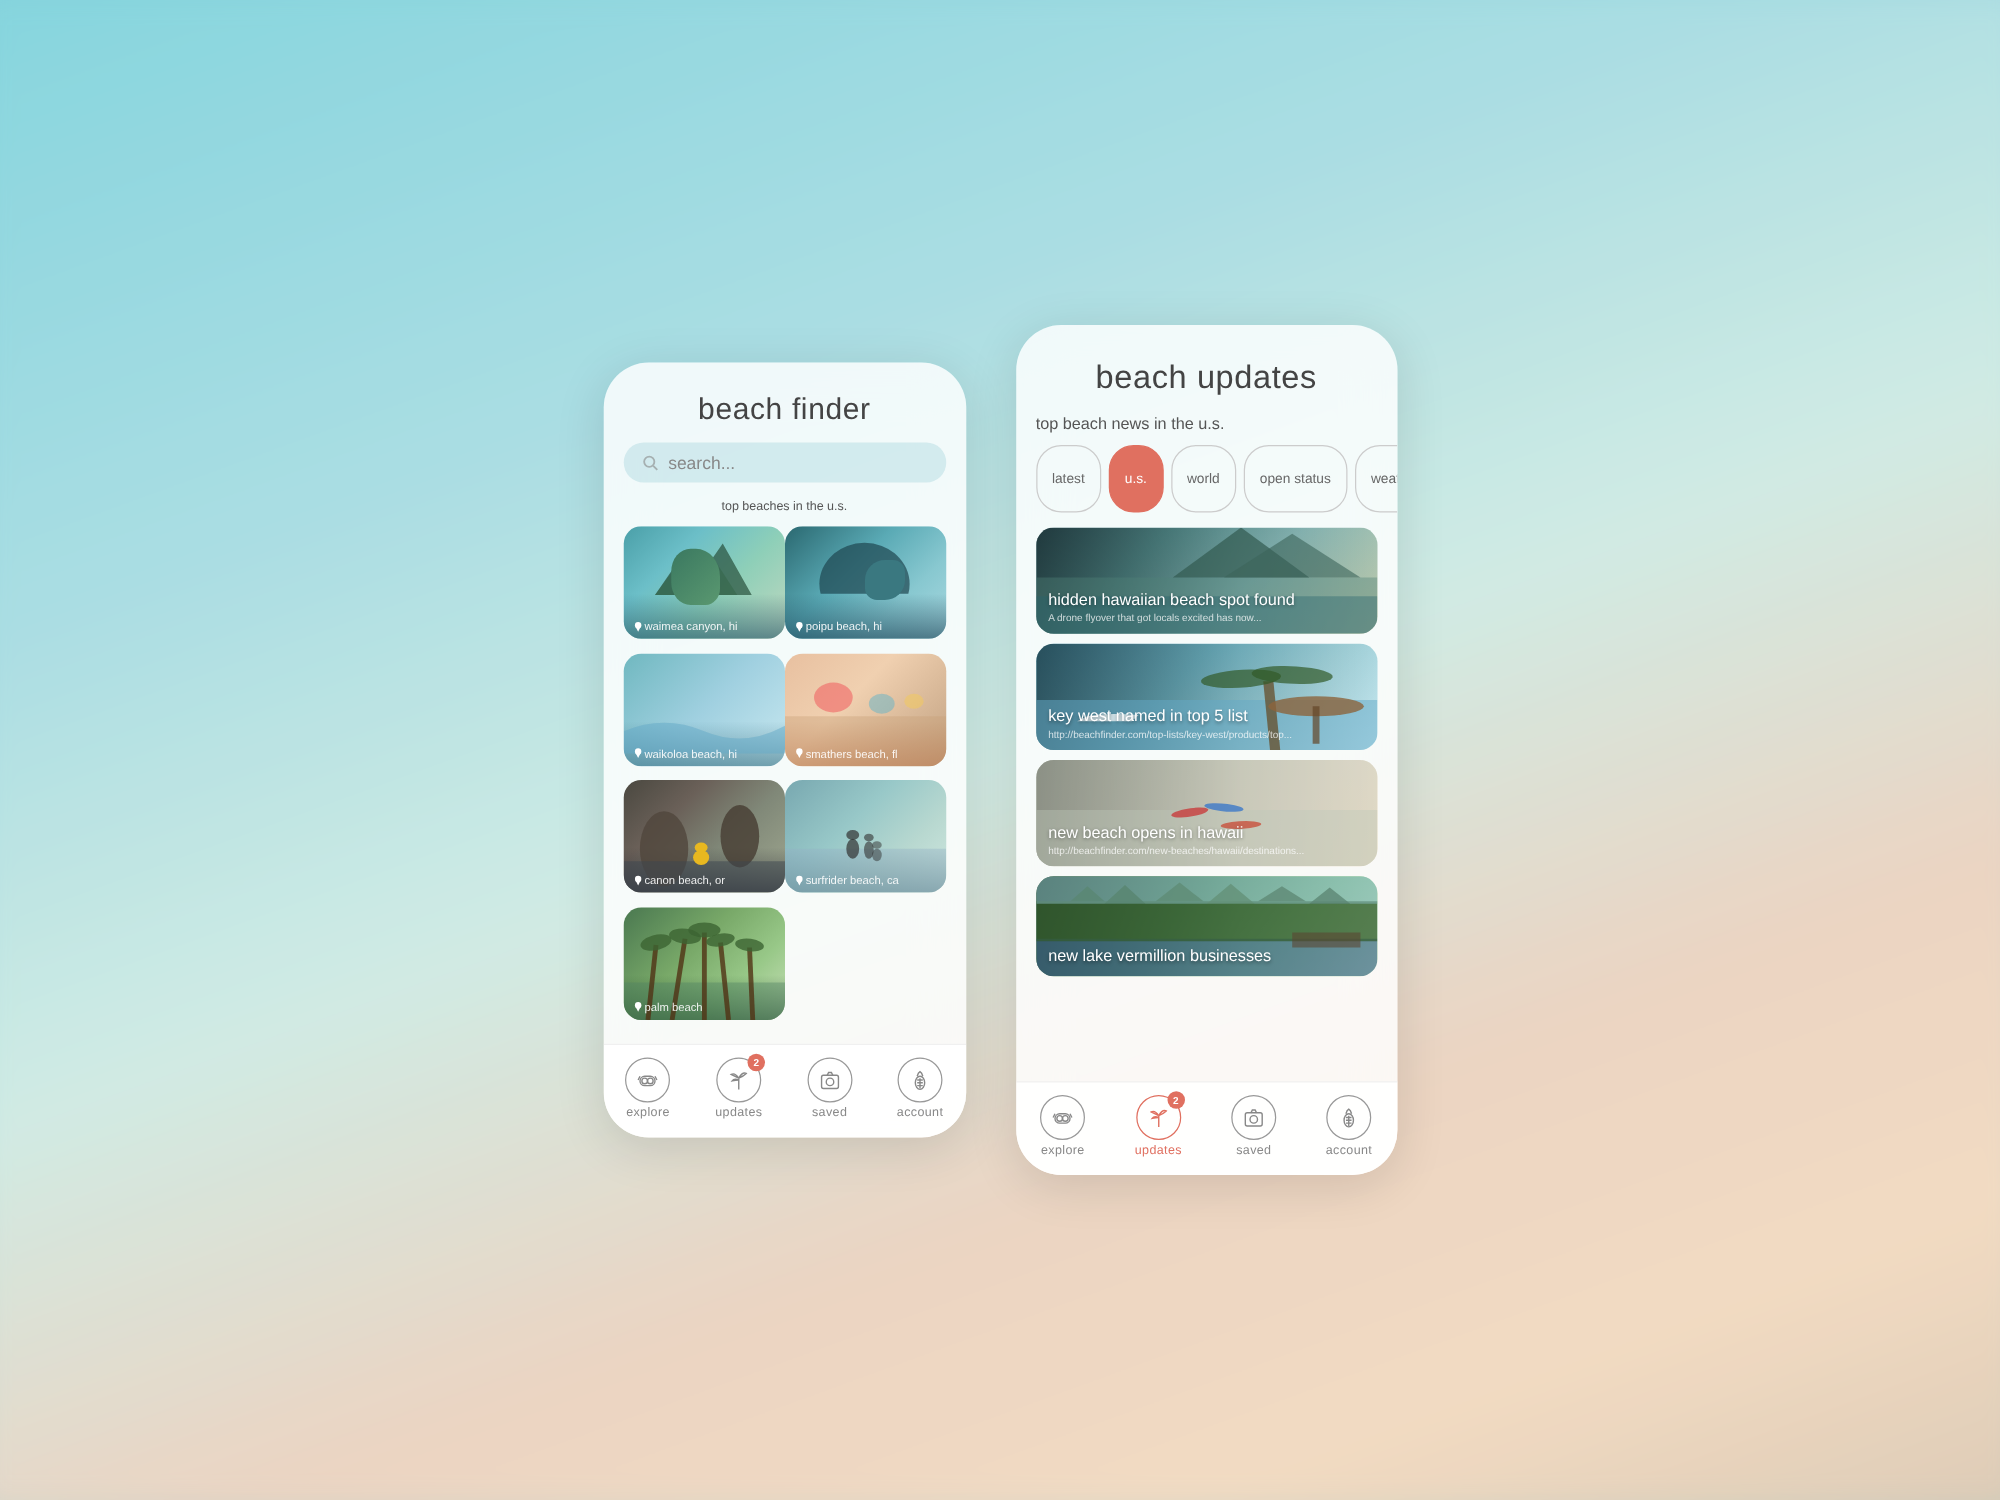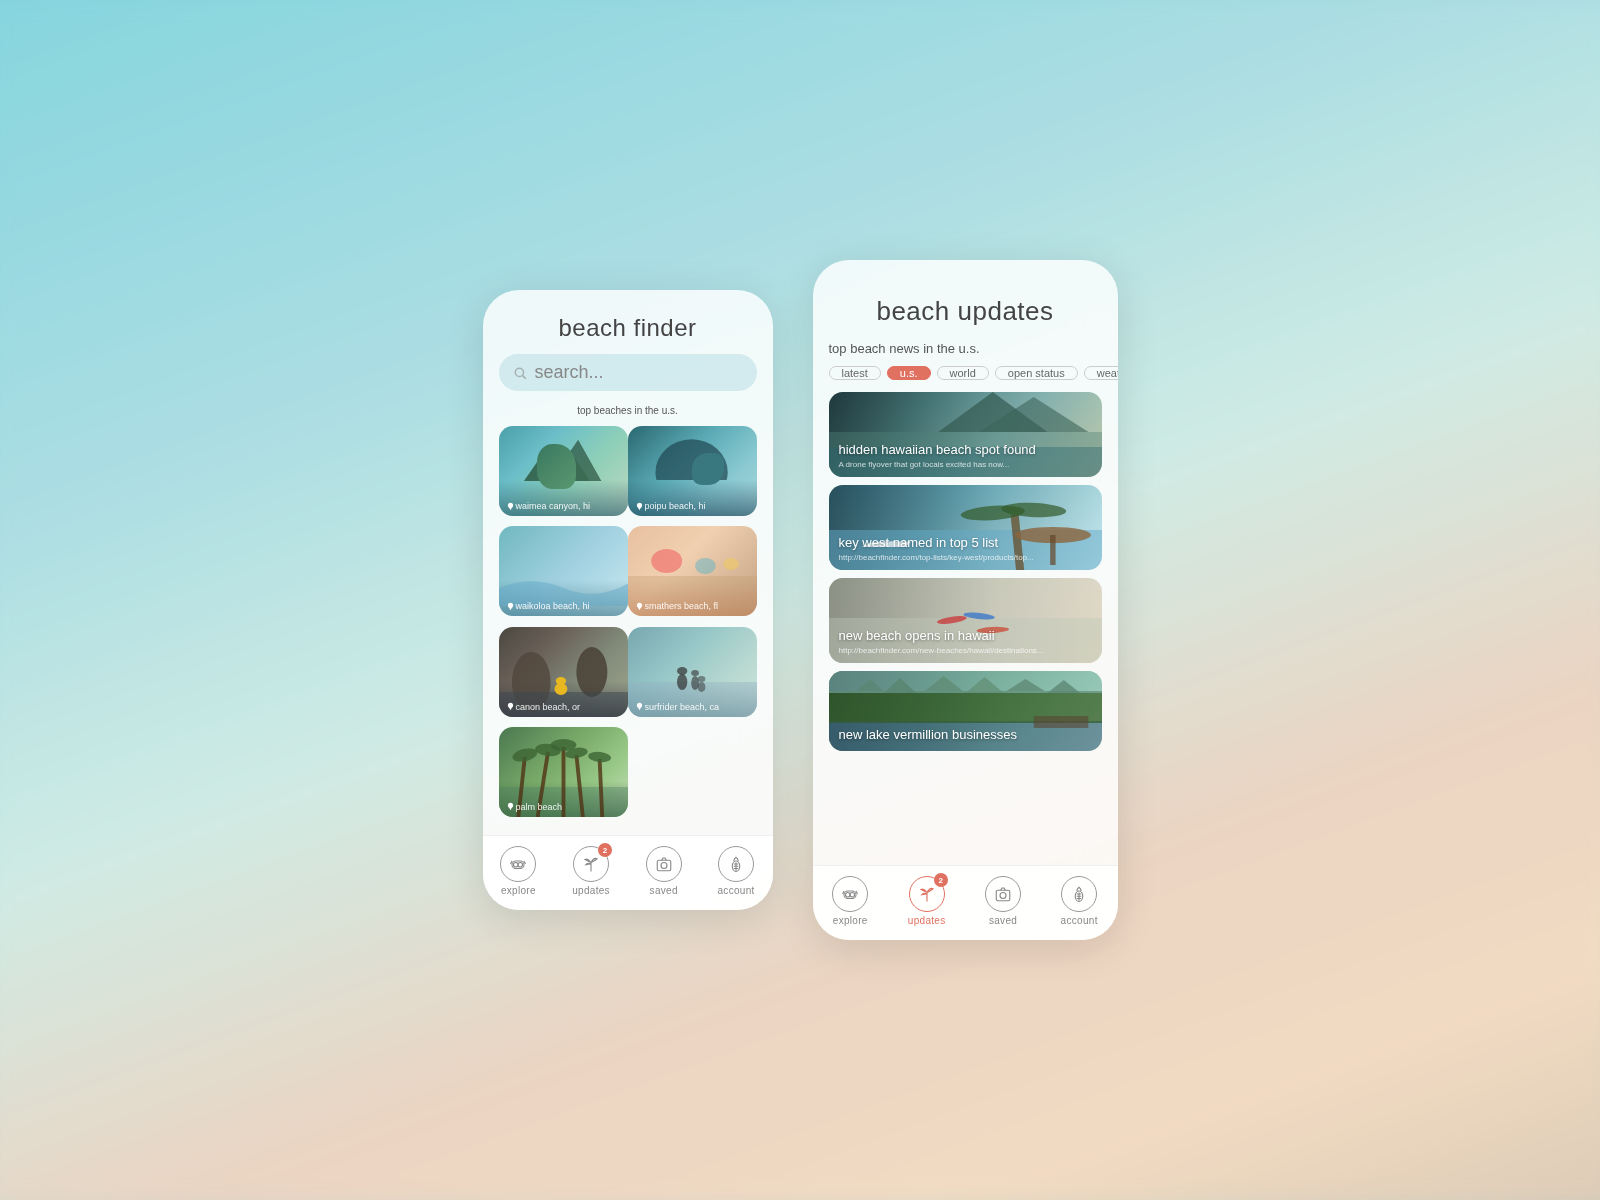--- a/index.html
+++ b/index.html
@@ -84,21 +84,21 @@
     }
 
     .search-icon-svg {
       width: 14px;
       height: 14px;
       flex-shrink: 0;
       opacity: 0.6;
     }
 
     .search-input-fake {
-      font-size: 18px;
+      font-size: 14px;
       color: #888;
       flex: 1;
     }
 
     .section-title {
       font-size: 10px;
       font-weight: 400;
       color: #555;
       padding: 0 16px 10px;
       text-align: center;
@@ -263,40 +263,39 @@
       overflow: hidden;
     }
 
     .updates-title {
       text-align: center;
       font-size: 26px;
       font-weight: 300;
       color: #444;
       padding: 26px 20px 14px;
       letter-spacing: 0.5px;
-      margin-top: 10px;
     }
 
     .news-section-title {
       font-size: 13px;
       font-weight: 400;
       color: #555;
       padding: 0 16px 10px;
     }
 
     
     .filter-chips {
       display: flex;
       gap: 6px;
       padding: 0 16px 12px;
       overflow-x: hidden;
     }
 
     .chip {
-      padding: 0 12px;
+      padding: 20px 12px;
       border-radius: 20px;
       font-size: 11px;
       border: 1px solid #ccc;
       color: #666;
       white-space: nowrap;
       cursor: pointer;
     }
 
     .chip.active {
       background: #e07060;

